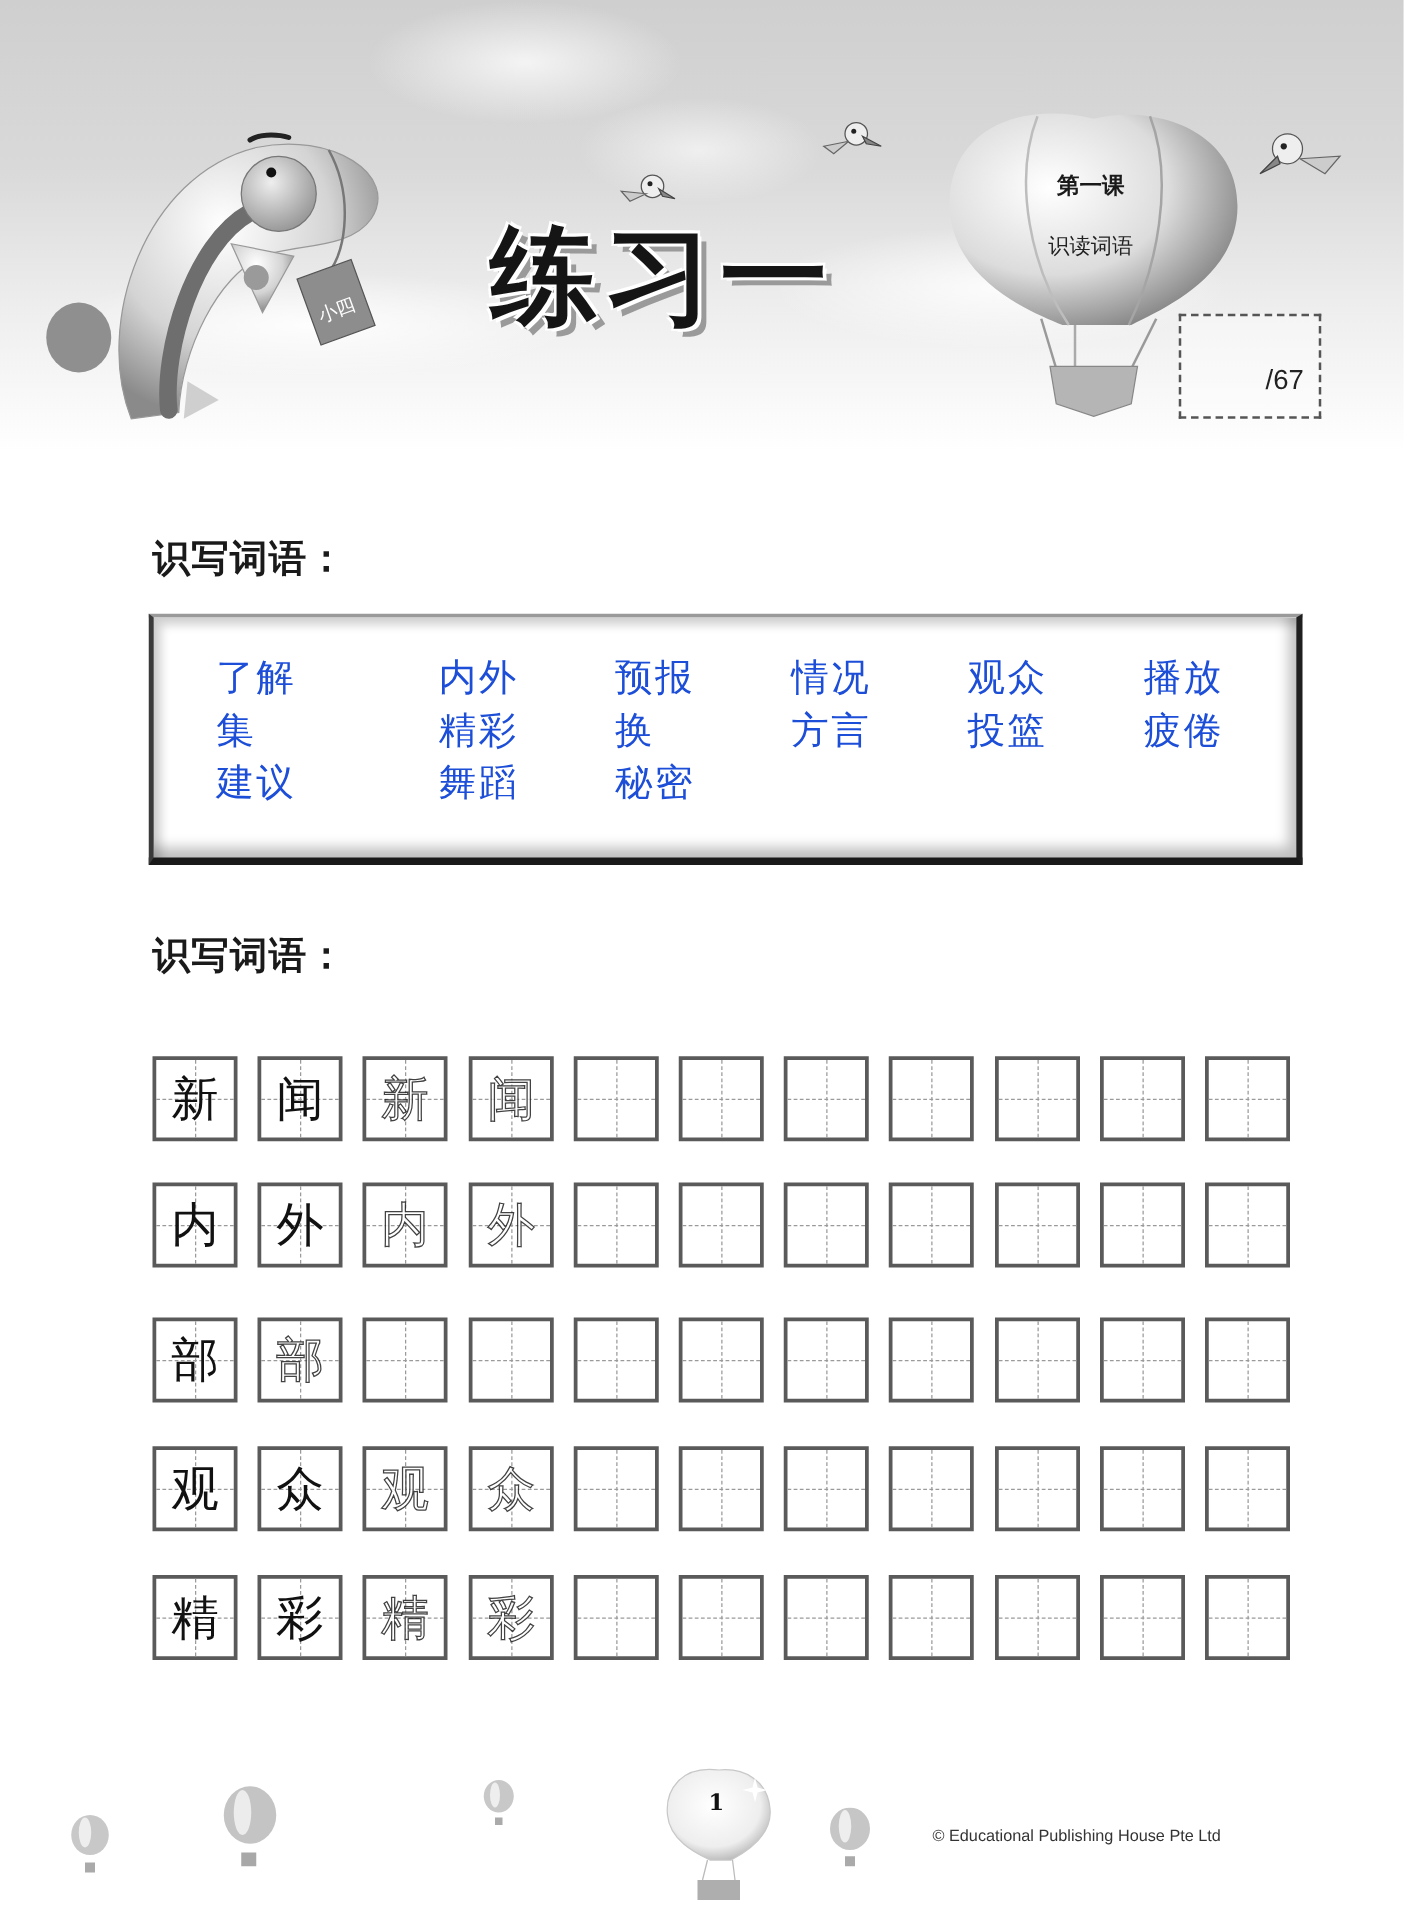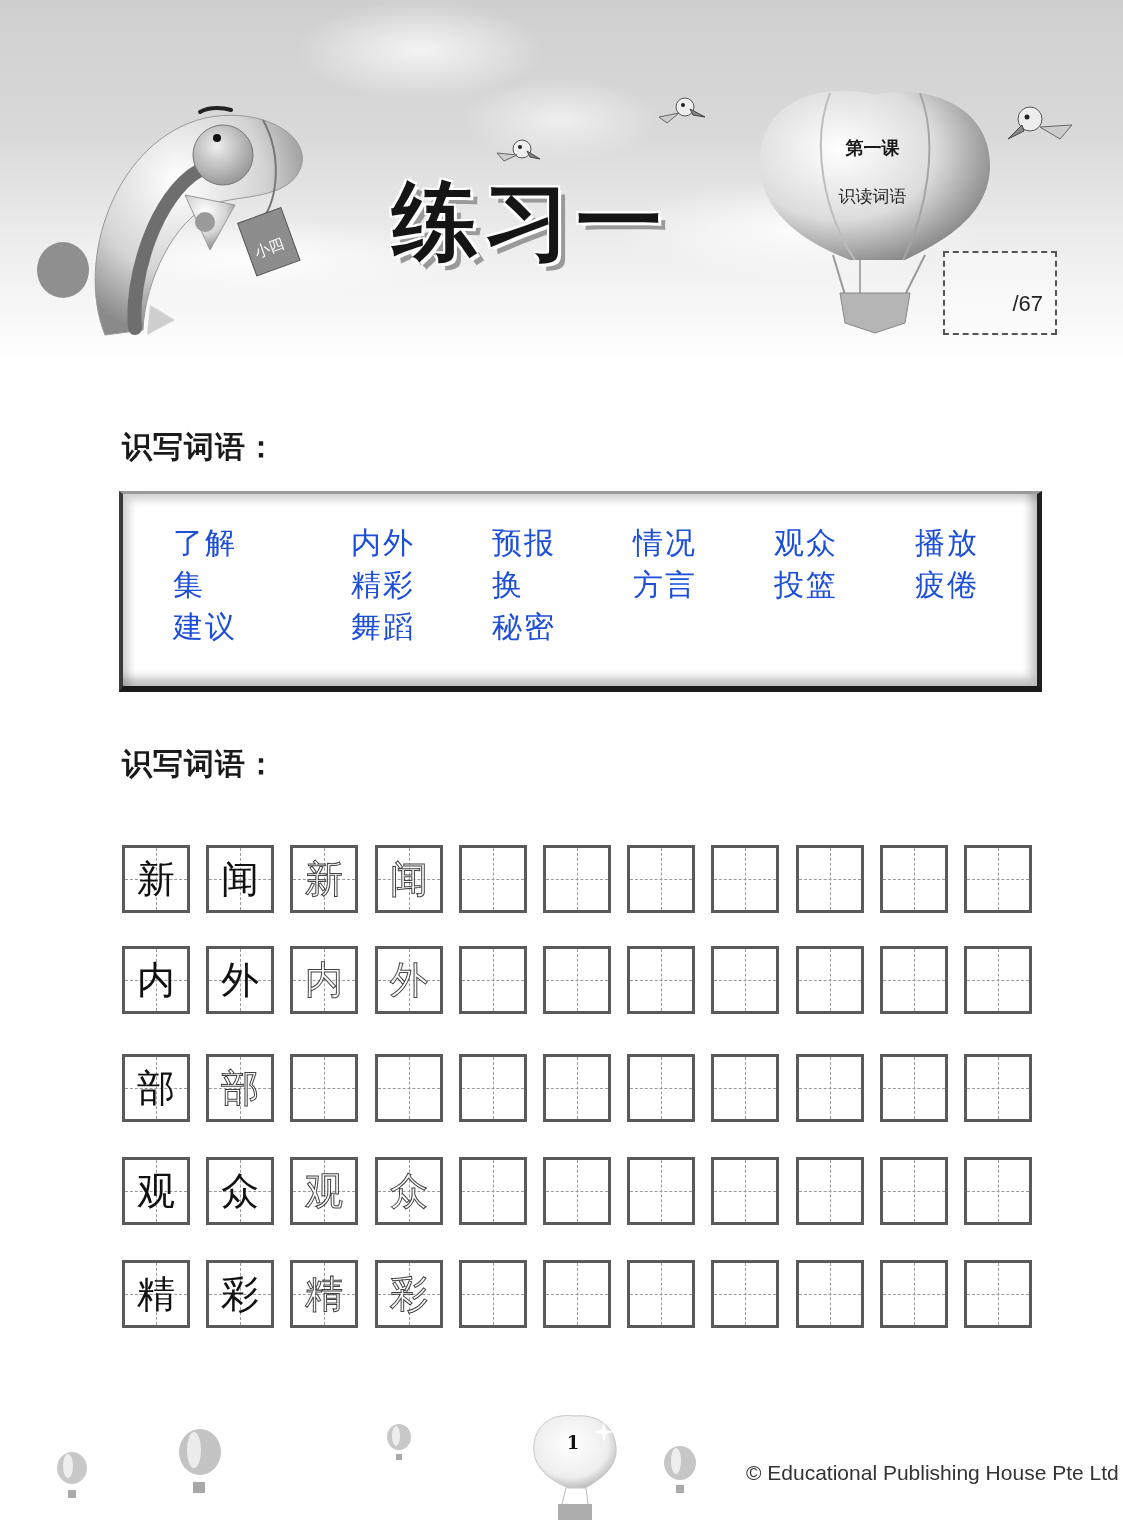--- a/index.html
+++ b/index.html
@@ -103,21 +103,21 @@
 
   
   .small-balloon { position:absolute; }
   .page-balloon { position:absolute; left:530px; top:1412px; width:90px; height:112px; }
   .page-no {
     position:absolute; left:548px; top:1432px; width:50px; text-align:center;
     font-family:"DejaVu Serif", serif; font-weight:bold; font-size:18px; color:#111;
   }
   .copyright {
     position:absolute; left:746px; top:1461px;
-    font-family:"Liberation Sans", sans-serif; font-size:21px; color:#333;
+    font-family:"Liberation Sans", sans-serif; font-size:13px; color:#333;
   }
 </style>
 </head>
 <body>
 
 <div class="sky"></div>
 
 <svg class="mascot" viewBox="0 0 290 250">
   <defs>
     <radialGradient id="mg" cx="40%" cy="30%" r="70%">

